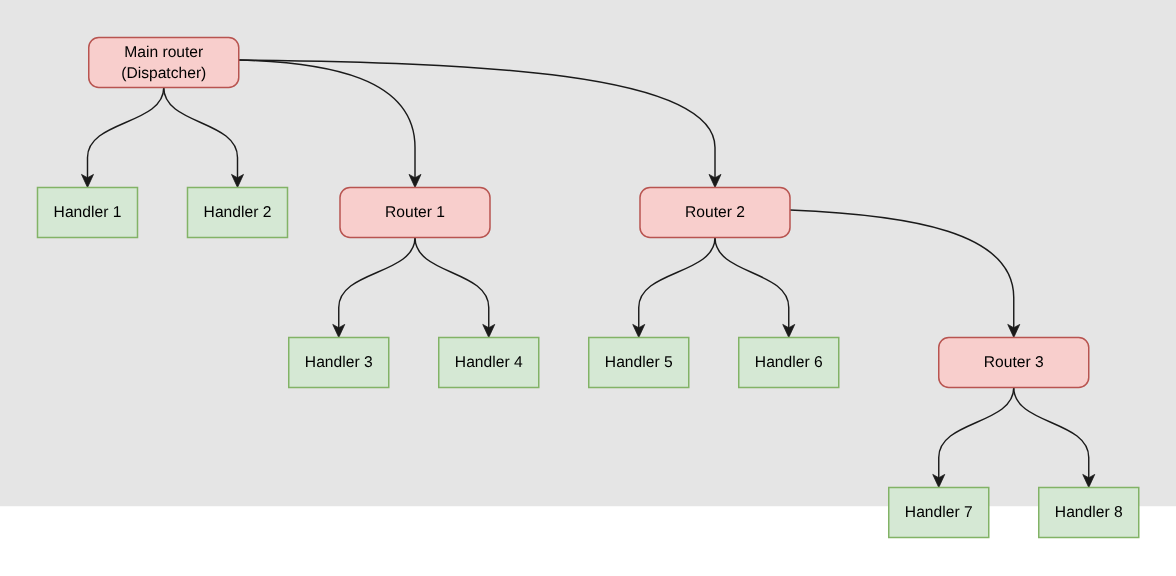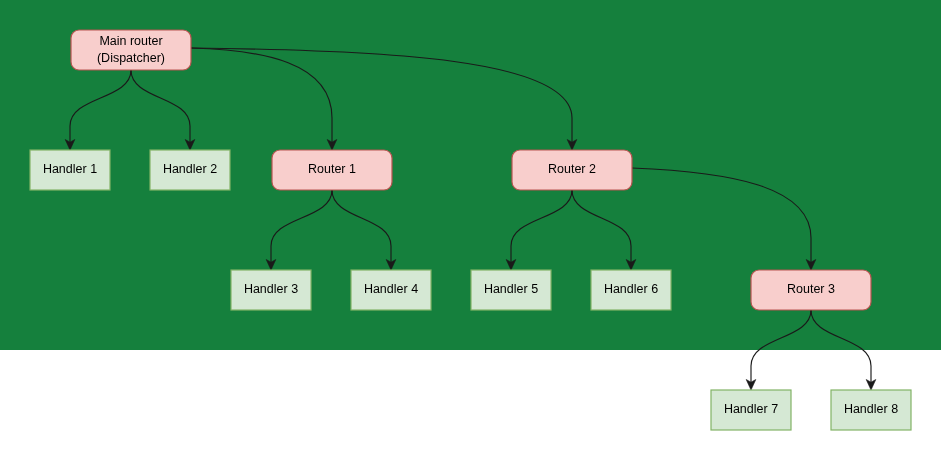--- a/index.html
+++ b/index.html
@@ -9,22 +9,22 @@
   }
   body {
     width: 941px;
     height: 461px;
     font-family: "Liberation Sans", sans-serif;
     overflow: hidden;
   }
   #diagram-root {
     position: relative;
     width: 941px;
-    height: 350px;
-    background: #15803d;
+    height: 405px;
+    background: #e5e5e5;
   }
   svg.canvas {
     position: absolute;
     top: 0;
     left: 0;
     width: 941px;
     height: 461px;
   }
   .node-rect {
     stroke-width: 1.2px;

